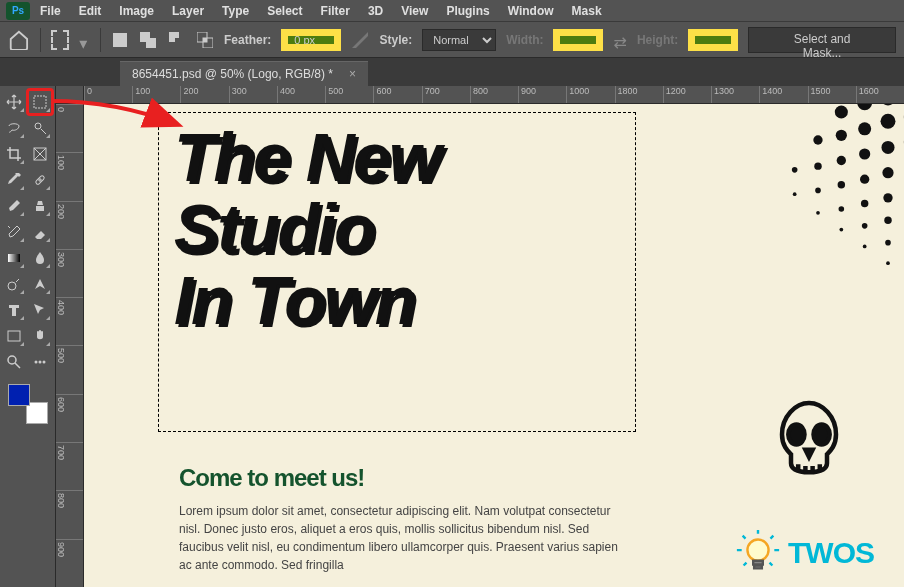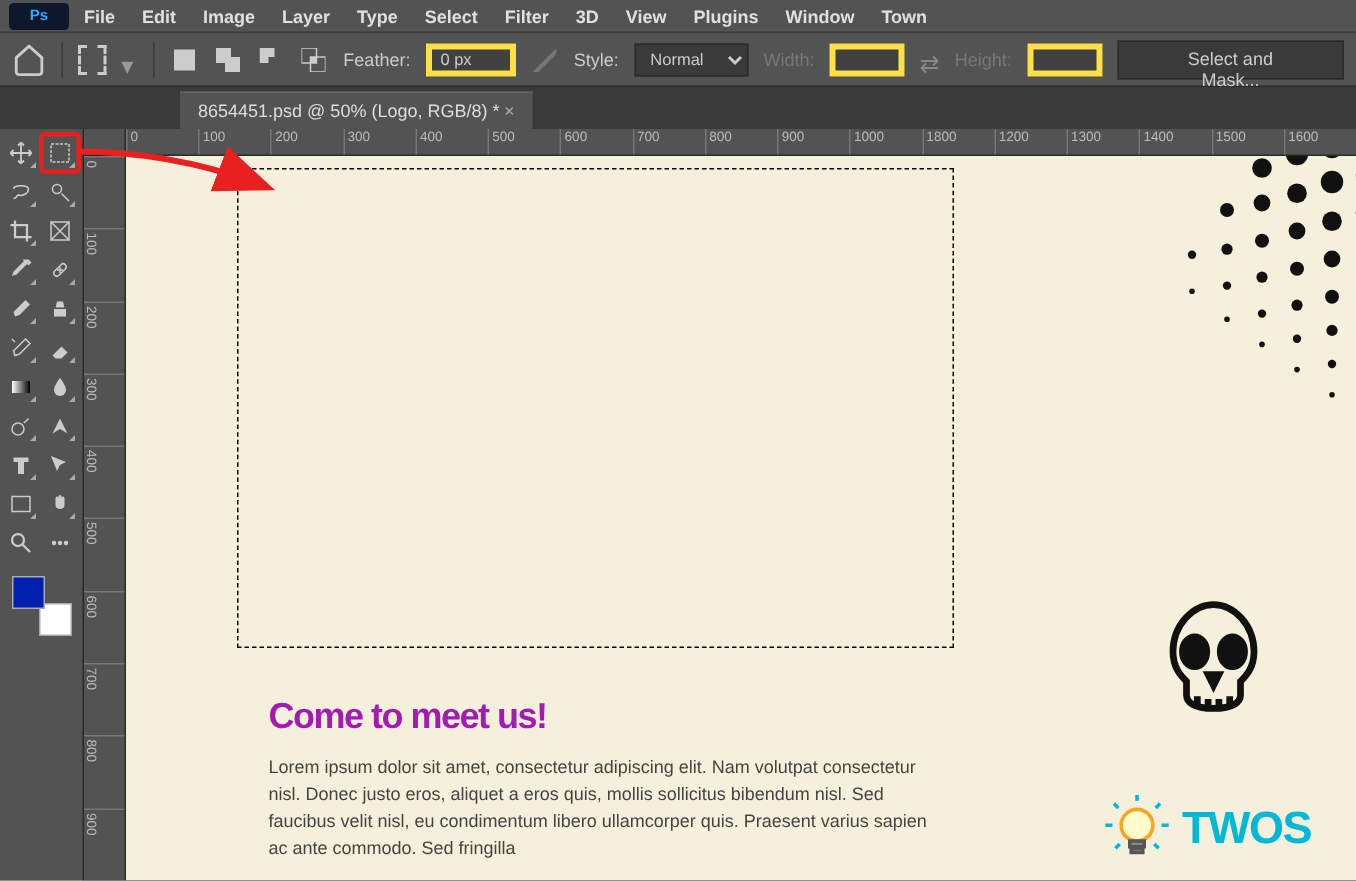--- a/index.html
+++ b/index.html
@@ -1,40 +1,40 @@
 <!DOCTYPE html>
 <html><head>
 <meta charset="utf-8">
 <style>
 * { margin: 0; padding: 0; box-sizing: border-box; font-family: -apple-system, BlinkMacSystemFont, "Segoe UI", sans-serif; }
 body { background: #535353; width: 904px; height: 587px; overflow: hidden; position: relative; }
 
 
 .menubar { background: #535353; height: 22px; display: flex; align-items: center; padding: 0 6px; gap: 2px; border-bottom: 1px solid #3a3a3a; }
-.menubar .ps-icon { width: 40px; height: 18px; background: #0f172a; border-radius: 3px; display: flex; align-items: center; justify-content: center; color: #31a8ff; font-size: 10px; font-weight: bold; }
+.menubar .ps-icon { width: 24px; height: 18px; background: #14532d; border-radius: 3px; display: flex; align-items: center; justify-content: center; color: #31a8ff; font-size: 10px; font-weight: bold; }
 .menubar .menu-item { color: #e0e0e0; font-size: 12px; padding: 2px 8px; cursor: pointer; font-weight: bold; }
 
 
 .optionsbar { background: #535353; height: 36px; display: flex; align-items: center; padding: 0 8px; gap: 10px; border-bottom: 1px solid #2a2a2a; }
 .home-icon { width: 24px; height: 24px; display: flex; align-items: center; justify-content: center; color: #ccc; }
 .opt-divider { width: 1px; height: 24px; background: #3a3a3a; }
 .marquee-preview { width: 20px; height: 20px; border: 2px dashed #ccc; }
 .dropdown-caret { width: 12px; height: 12px; color: #999; }
 .opt-icon { width: 20px; height: 20px; display: flex; align-items: center; justify-content: center; color: #ccc; }
 .opt-icon svg { width: 16px; height: 16px; }
-.opt-label { color: #ccc; font-size: 12px; }
-.opt-input { background: #404040; border: 4px solid #fde047; color: #ccc; font-size: 11px; padding: 2px 6px; width: 60px; height: 22px; }
+.opt-label { color: #ccc; font-size: 12px; font-weight: bold; }
+.opt-input { background: #4d7c0f; border: 7px solid #fde047; color: #ccc; font-size: 11px; padding: 2px 6px; width: 60px; height: 22px; }
 .opt-select { background: #3a3a3a; border: 1px solid #2a2a2a; color: #ccc; font-size: 11px; padding: 2px 6px; width: 80px; height: 22px; }
 .opt-label.disabled { color: #777; }
 .scrub-icon { width: 14px; height: 14px; color: #888; }
 .select-mask-btn { background: #3a3a3a; border: 1px solid #2a2a2a; color: #ccc; font-size: 12px; padding: 4px 28px; margin-left: auto; height: 26px; cursor: pointer; }
 
 
 .tab-bar { background: #3a3a3a; height: 28px; display: flex; align-items: flex-end; padding-left: 120px; }
-.doc-tab { background: #535353; color: #ddd; font-size: 12px; padding: 5px 12px; display: flex; align-items: center; gap: 3px; border-top: 1px solid #666; }
+.doc-tab { background: #535353; color: #ddd; font-size: 12px; padding: 5px 12px; display: flex; align-items: center; gap: 16px; border-top: 1px solid #666; }
 .doc-tab .close-x { color: #aaa; }
 
 
 .main { display: flex; height: calc(587px - 22px - 36px - 28px); }
 
 
 .toolbar { background: #535353; width: 56px; display: flex; flex-direction: column; padding: 4px 2px; border-right: 1px solid #2a2a2a; }
 .tool-row { display: flex; gap: 2px; margin-bottom: 2px; }
 .tool { width: 24px; height: 24px; display: flex; align-items: center; justify-content: center; color: #ccc; cursor: pointer; border-radius: 2px; position: relative; }
 .tool.has-sub::after { content: ''; position: absolute; bottom: 2px; right: 2px; width: 0; height: 0; border-style: solid; border-width: 0 0 4px 4px; border-color: transparent transparent #aaa transparent; }
@@ -48,21 +48,21 @@
 .canvas-wrap { flex: 1; background: #333; position: relative; overflow: hidden; }
 .ruler-h { position: absolute; top: 0; left: 28px; right: 0; height: 18px; background: #535353; border-bottom: 1px solid #2a2a2a; display: flex; font-size: 9px; color: #bbb; }
 .ruler-h .tick { width: 50px; text-align: left; padding-left: 2px; border-left: 1px solid #777; }
 .ruler-v { position: absolute; top: 18px; left: 0; bottom: 0; width: 28px; background: #535353; border-right: 1px solid #2a2a2a; display: flex; flex-direction: column; font-size: 9px; color: #bbb; }
 .ruler-v .tick { height: 50px; writing-mode: vertical-lr; padding-top: 2px; border-top: 1px solid #777; }
 .ruler-corner { position: absolute; top: 0; left: 0; width: 28px; height: 18px; background: #535353; border-right: 1px solid #2a2a2a; border-bottom: 1px solid #2a2a2a; }
 .canvas { position: absolute; top: 18px; left: 28px; right: 0; bottom: 0; background: #f5f0dc; overflow: hidden; }
 .marquee-selection { position: absolute; border: 1.5px dashed #000; top: 8px; left: 74px; width: 478px; height: 320px; }
 
 .headline { position: absolute; top: 18px; left: 90px; font-style: italic; font-weight: 900; font-size: 68px; line-height: 1.05; color: #111; text-shadow: 3px 3px 0 #111; font-family: Impact, "Arial Black", sans-serif; letter-spacing: -2px; }
-.subhead { position: absolute; top: 360px; left: 95px; font-weight: 800; font-size: 24px; color: #a21caf; font-family: "Arial Black", sans-serif; letter-spacing: -1px; }
+.subhead { position: absolute; top: 360px; left: 95px; font-weight: 800; font-size: 24px; color: #14532d; font-family: "Arial Black", sans-serif; letter-spacing: -1px; }
 .bodytext { position: absolute; top: 398px; left: 95px; width: 450px; font-size: 12px; line-height: 1.5; color: #444; }
 .halftone { position: absolute; top: -20px; right: -60px; width: 320px; height: 280px; }
 .skull { position: absolute; top: 290px; right: 50px; width: 90px; height: 90px; }
 
 
 .arrow { position: absolute; top: 96px; left: 46px; pointer-events: none; z-index: 10; }
 
 
 .twos { position: absolute; bottom: 0; right: 0; width: 200px; height: 68px; display: flex; align-items: center; justify-content: center; gap: 6px; z-index: 20; }
 .twos-bulb { width: 48px; height: 48px; }
@@ -77,21 +77,21 @@
   <div class="menu-item">Edit</div>
   <div class="menu-item">Image</div>
   <div class="menu-item">Layer</div>
   <div class="menu-item">Type</div>
   <div class="menu-item">Select</div>
   <div class="menu-item">Filter</div>
   <div class="menu-item">3D</div>
   <div class="menu-item">View</div>
   <div class="menu-item">Plugins</div>
   <div class="menu-item">Window</div>
-  <div class="menu-item">Town</div>
+  <div class="menu-item">Mask</div>
 </div>
 
 <div class="optionsbar">
   <div class="home-icon">
     <svg viewBox="0 0 24 24" fill="none" stroke="currentColor" stroke-width="2">
         <path d="M3 11l9-8 9 8v10a2 2 0 01-2 2H5a2 2 0 01-2-2V11z"></path>
       </svg>
   </div>
   <div class="opt-divider"></div>
   <div class="marquee-preview"></div>
@@ -328,20 +328,25 @@
       <div class="tick">300</div>
       <div class="tick">400</div>
       <div class="tick">500</div>
       <div class="tick">600</div>
       <div class="tick">700</div>
       <div class="tick">800</div>
       <div class="tick">900</div>
     </div>
     <div class="canvas">
       <div class="marquee-selection"></div>
+      <div class="headline">
+        <div>The New</div>
+        <div>Studio</div>
+        <div>In Town</div>
+      </div>
       <div class="subhead">Come to meet us!</div>
       <div class="bodytext">Lorem ipsum dolor sit amet, consectetur adipiscing elit. Nam volutpat consectetur nisl. Donec justo eros, aliquet a eros quis, mollis sollicitus bibendum nisl. Sed faucibus velit nisl, eu condimentum libero ullamcorper quis. Praesent varius sapien ac ante commodo. Sed fringilla</div>
       <svg class="halftone" viewBox="0 0 300 300">
         <g fill="#111">
           <circle cx="290" cy="10" r="9"></circle>
             <circle cx="265" cy="10" r="9"></circle>
             <circle cx="240" cy="15" r="8"></circle>
             <circle cx="215" cy="20" r="8"></circle>
             <circle cx="190" cy="30" r="7"></circle>
           <circle cx="290" cy="35" r="9"></circle>

